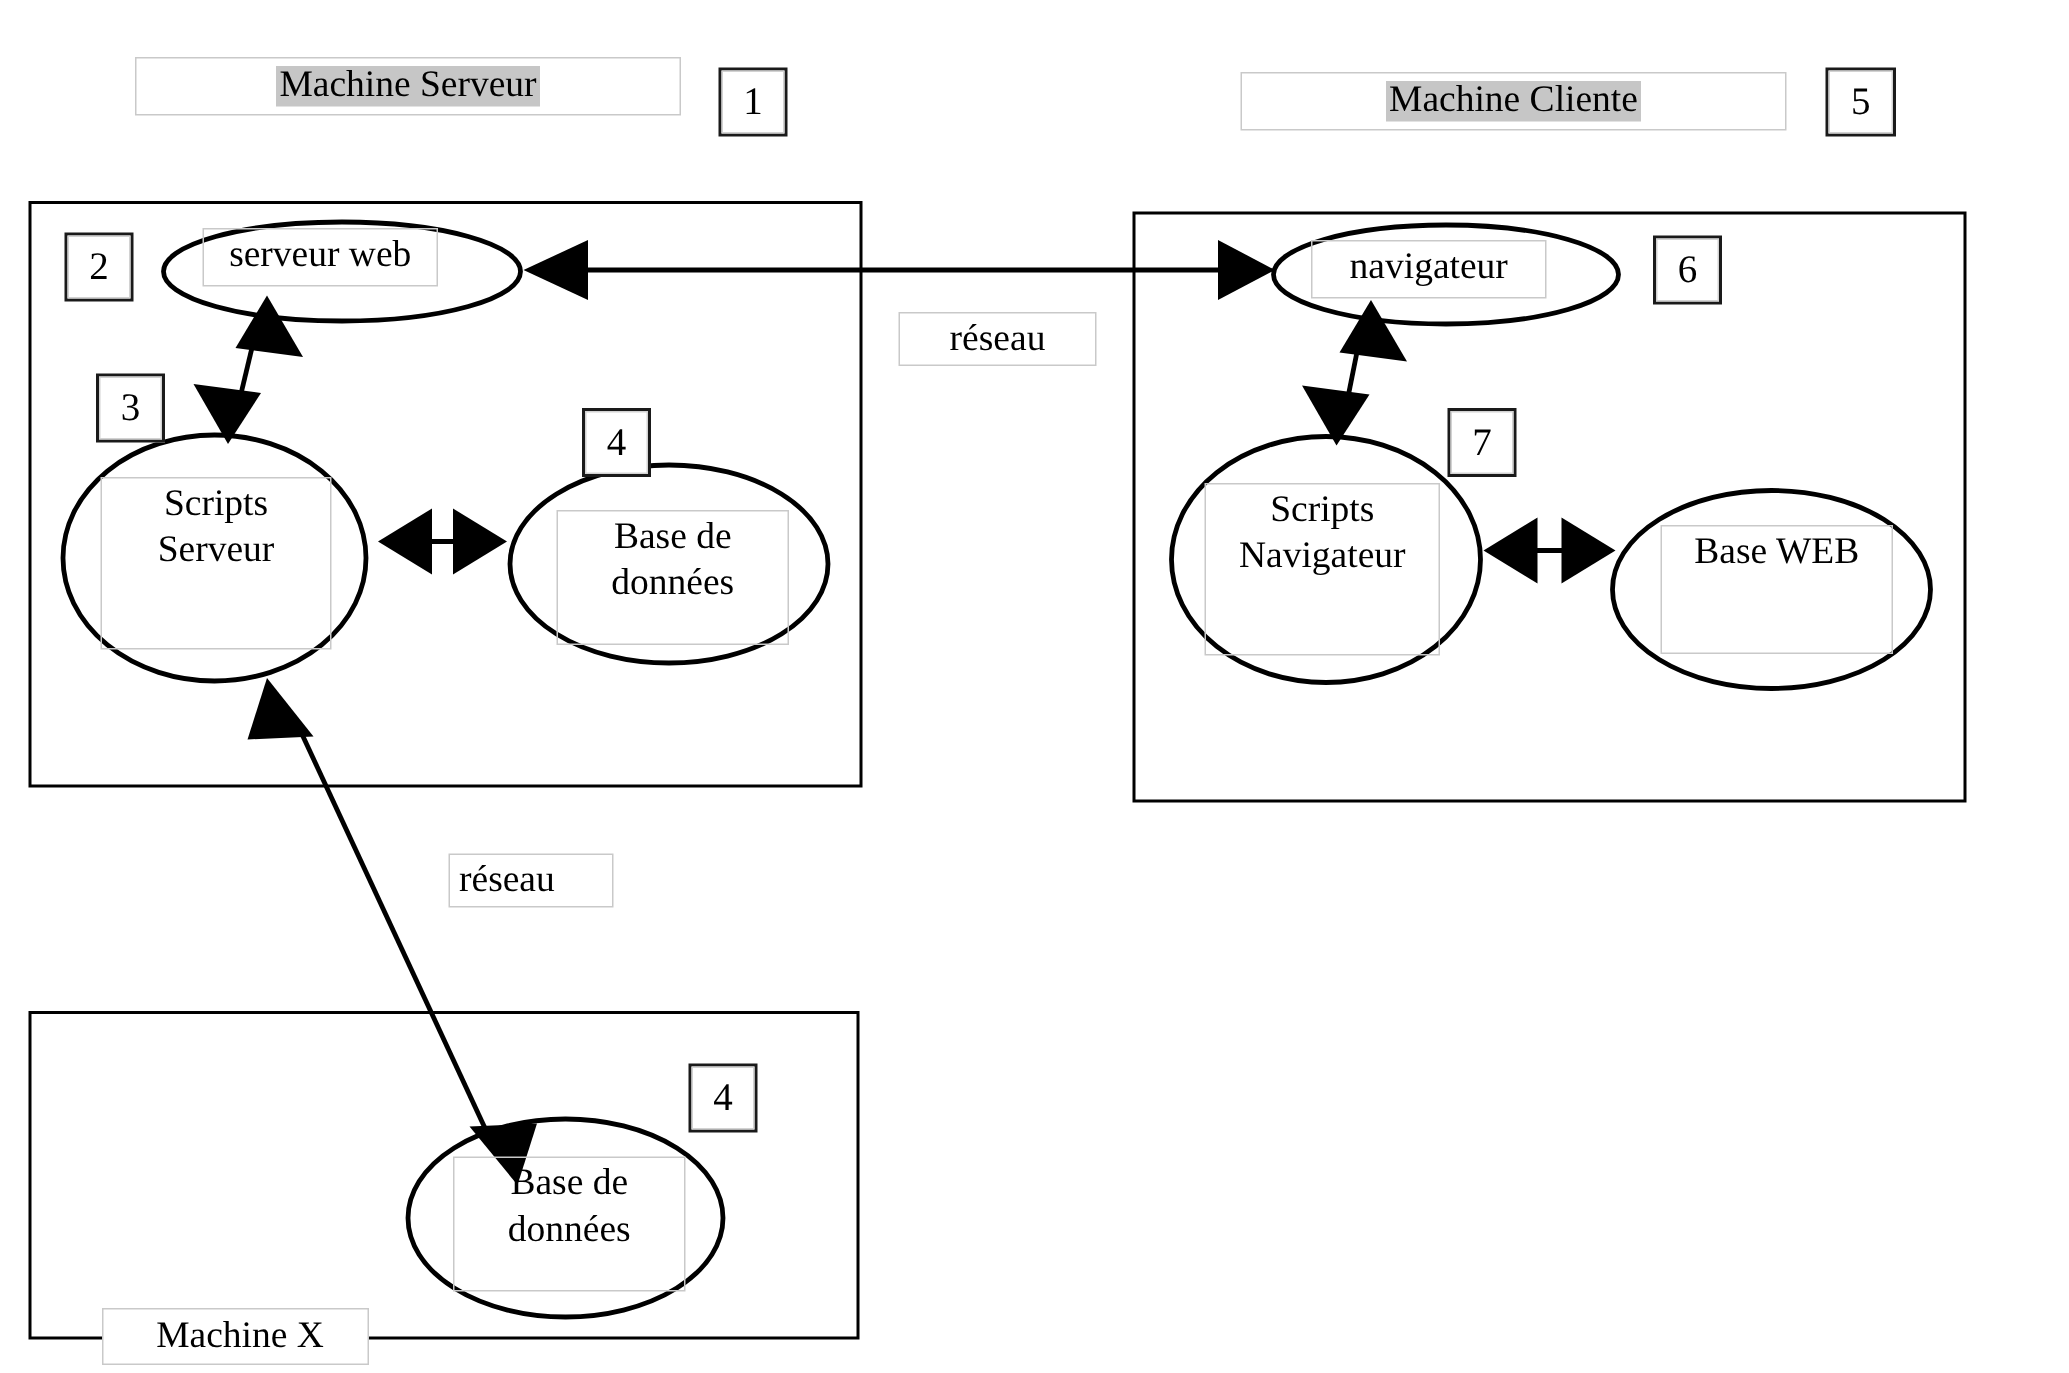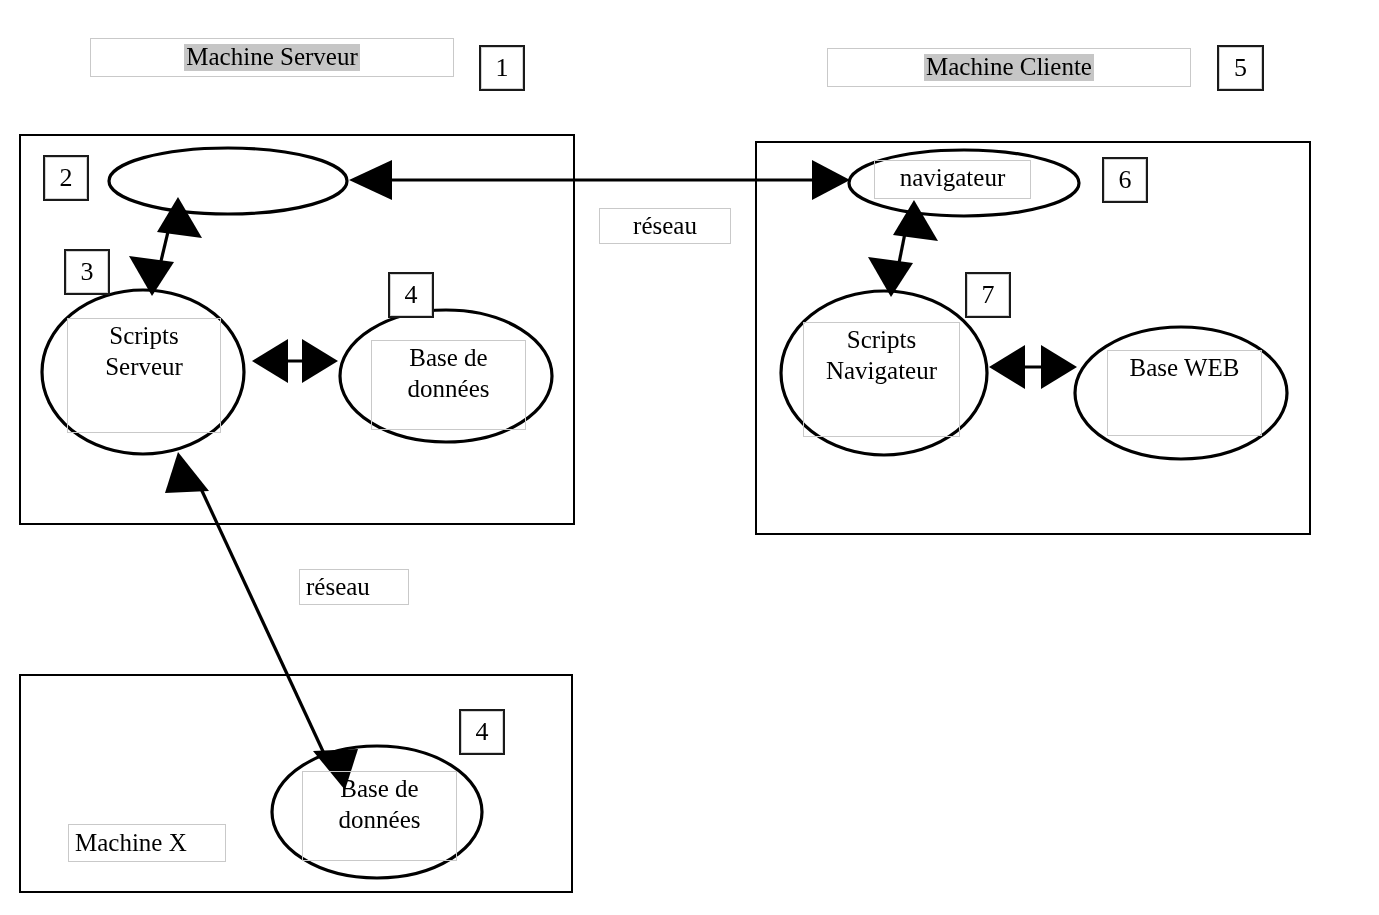--- a/index.html
+++ b/index.html
@@ -194,20 +194,23 @@
   </div>
 
   <div class="abs num-box" style="left:965px; top:272px; width:46px; height:46px;">
     <span>7</span>
   </div>
 
   <div class="abs num-box" style="left:459px; top:709px; width:46px; height:46px;">
     <span>4</span>
   </div>
 
+  <div class="abs node-label" style="left:135px; top:152px; width:157px; height:39px;">
+    <span>serveur web</span>
+  </div>
 
   <div class="abs node-label" style="left:67px; top:318px; width:154px; height:115px;">
     <span>Scripts
 Serveur</span>
   </div>
 
   <div class="abs node-label" style="left:371px; top:340px; width:155px; height:90px;">
     <span>Base de
 données</span>
   </div>
@@ -231,17 +234,17 @@
   </div>
 
   <div class="abs caption-box center" style="left:599px; top:208px; width:132px; height:36px;">
     <span>réseau</span>
   </div>
 
   <div class="abs caption-box left" style="left:299px; top:569px; width:110px; height:36px;">
     <span>réseau</span>
   </div>
 
-  <div class="abs caption-box left" style="left:68px; top:824px; width:158px; height:38px;">
+  <div class="abs caption-box left" style="left:68px; top:872px; width:178px; height:38px;justify-content:center;">
     <span>Machine X</span>
   </div>
 
 </div>
 
 </body></html>

